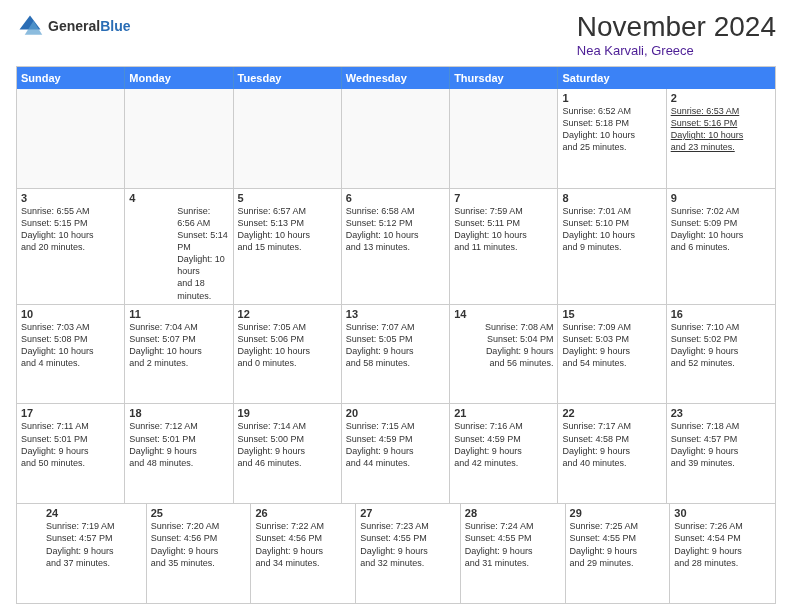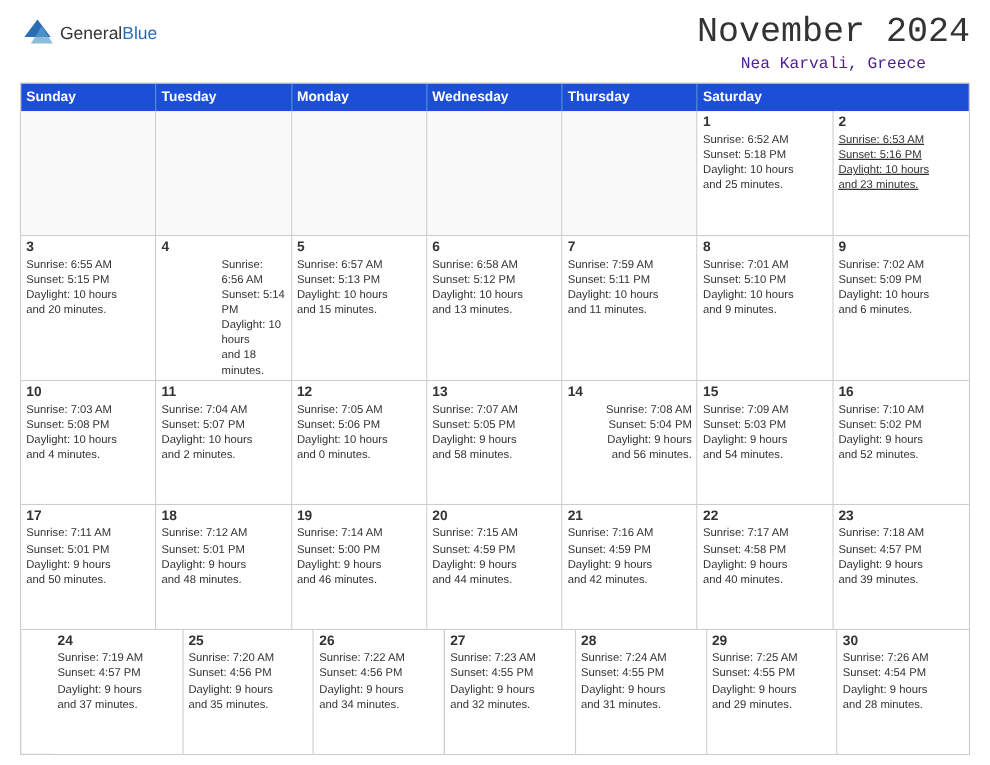--- a/index.html
+++ b/index.html
@@ -23,52 +23,51 @@
       align-items: flex-start;
       margin-bottom: 8px;
     }
     .logo {
       display: flex;
       align-items: center;
       gap: 4px;
     }
     .logo-text {
       font-size: 14px;
-      font-weight: normal;
+      font-weight: bold;
       color: #333;
       line-height: 1.2;
     }
     .logo-icon {
       width: 28px;
       height: 28px;
     }
     .title-block {
-      text-align: center;
-      font-family: Liberation Mono, monospace;
+      text-align: left;
     }
     .month-title {
       font-size: 28px;
       font-weight: 300;
       color: #333;
       line-height: 1.1;
     }
     .location {
       font-size: 13px;
       color: #4c1d95;
     }
     .calendar {
       flex: 1;
       display: flex;
       flex-direction: column;
       border: 1px solid #ccc;
     }
     .cal-header-row {
       display: grid;
       grid-template-columns: repeat(7, 1fr);
-      background: #1d4ed8;
+      background: #3b82f6;
     }
     .cal-header-cell {
       color: #fff;
       font-size: 11px;
       font-weight: bold;
       padding: 5px 4px;
       text-align: left;
       border-right: 1px solid #4a8dd5;
     }
     .cal-header-cell:last-child { border-right: none; }
@@ -124,22 +123,22 @@
     </div>
     <div class="title-block">
       <div class="month-title">November 2024</div>
       <div class="location">Nea Karvali, Greece</div>
     </div>
   </div>
 
   <div class="calendar">
     <div class="cal-header-row">
       <div class="cal-header-cell">Sunday</div>
+      <div class="cal-header-cell">Monday</div>
       <div class="cal-header-cell">Tuesday</div>
-      <div class="cal-header-cell">Monday</div>
       <div class="cal-header-cell">Wednesday</div>
       <div class="cal-header-cell">Thursday</div>
       <div class="cal-header-cell">Saturday</div>
     </div>
     <div class="cal-body" id="cal-body">
     <div class="cal-row">
           <div class="cal-cell empty"></div>
           <div class="cal-cell empty"></div>
           <div class="cal-cell empty"></div>
           <div class="cal-cell empty"></div>

